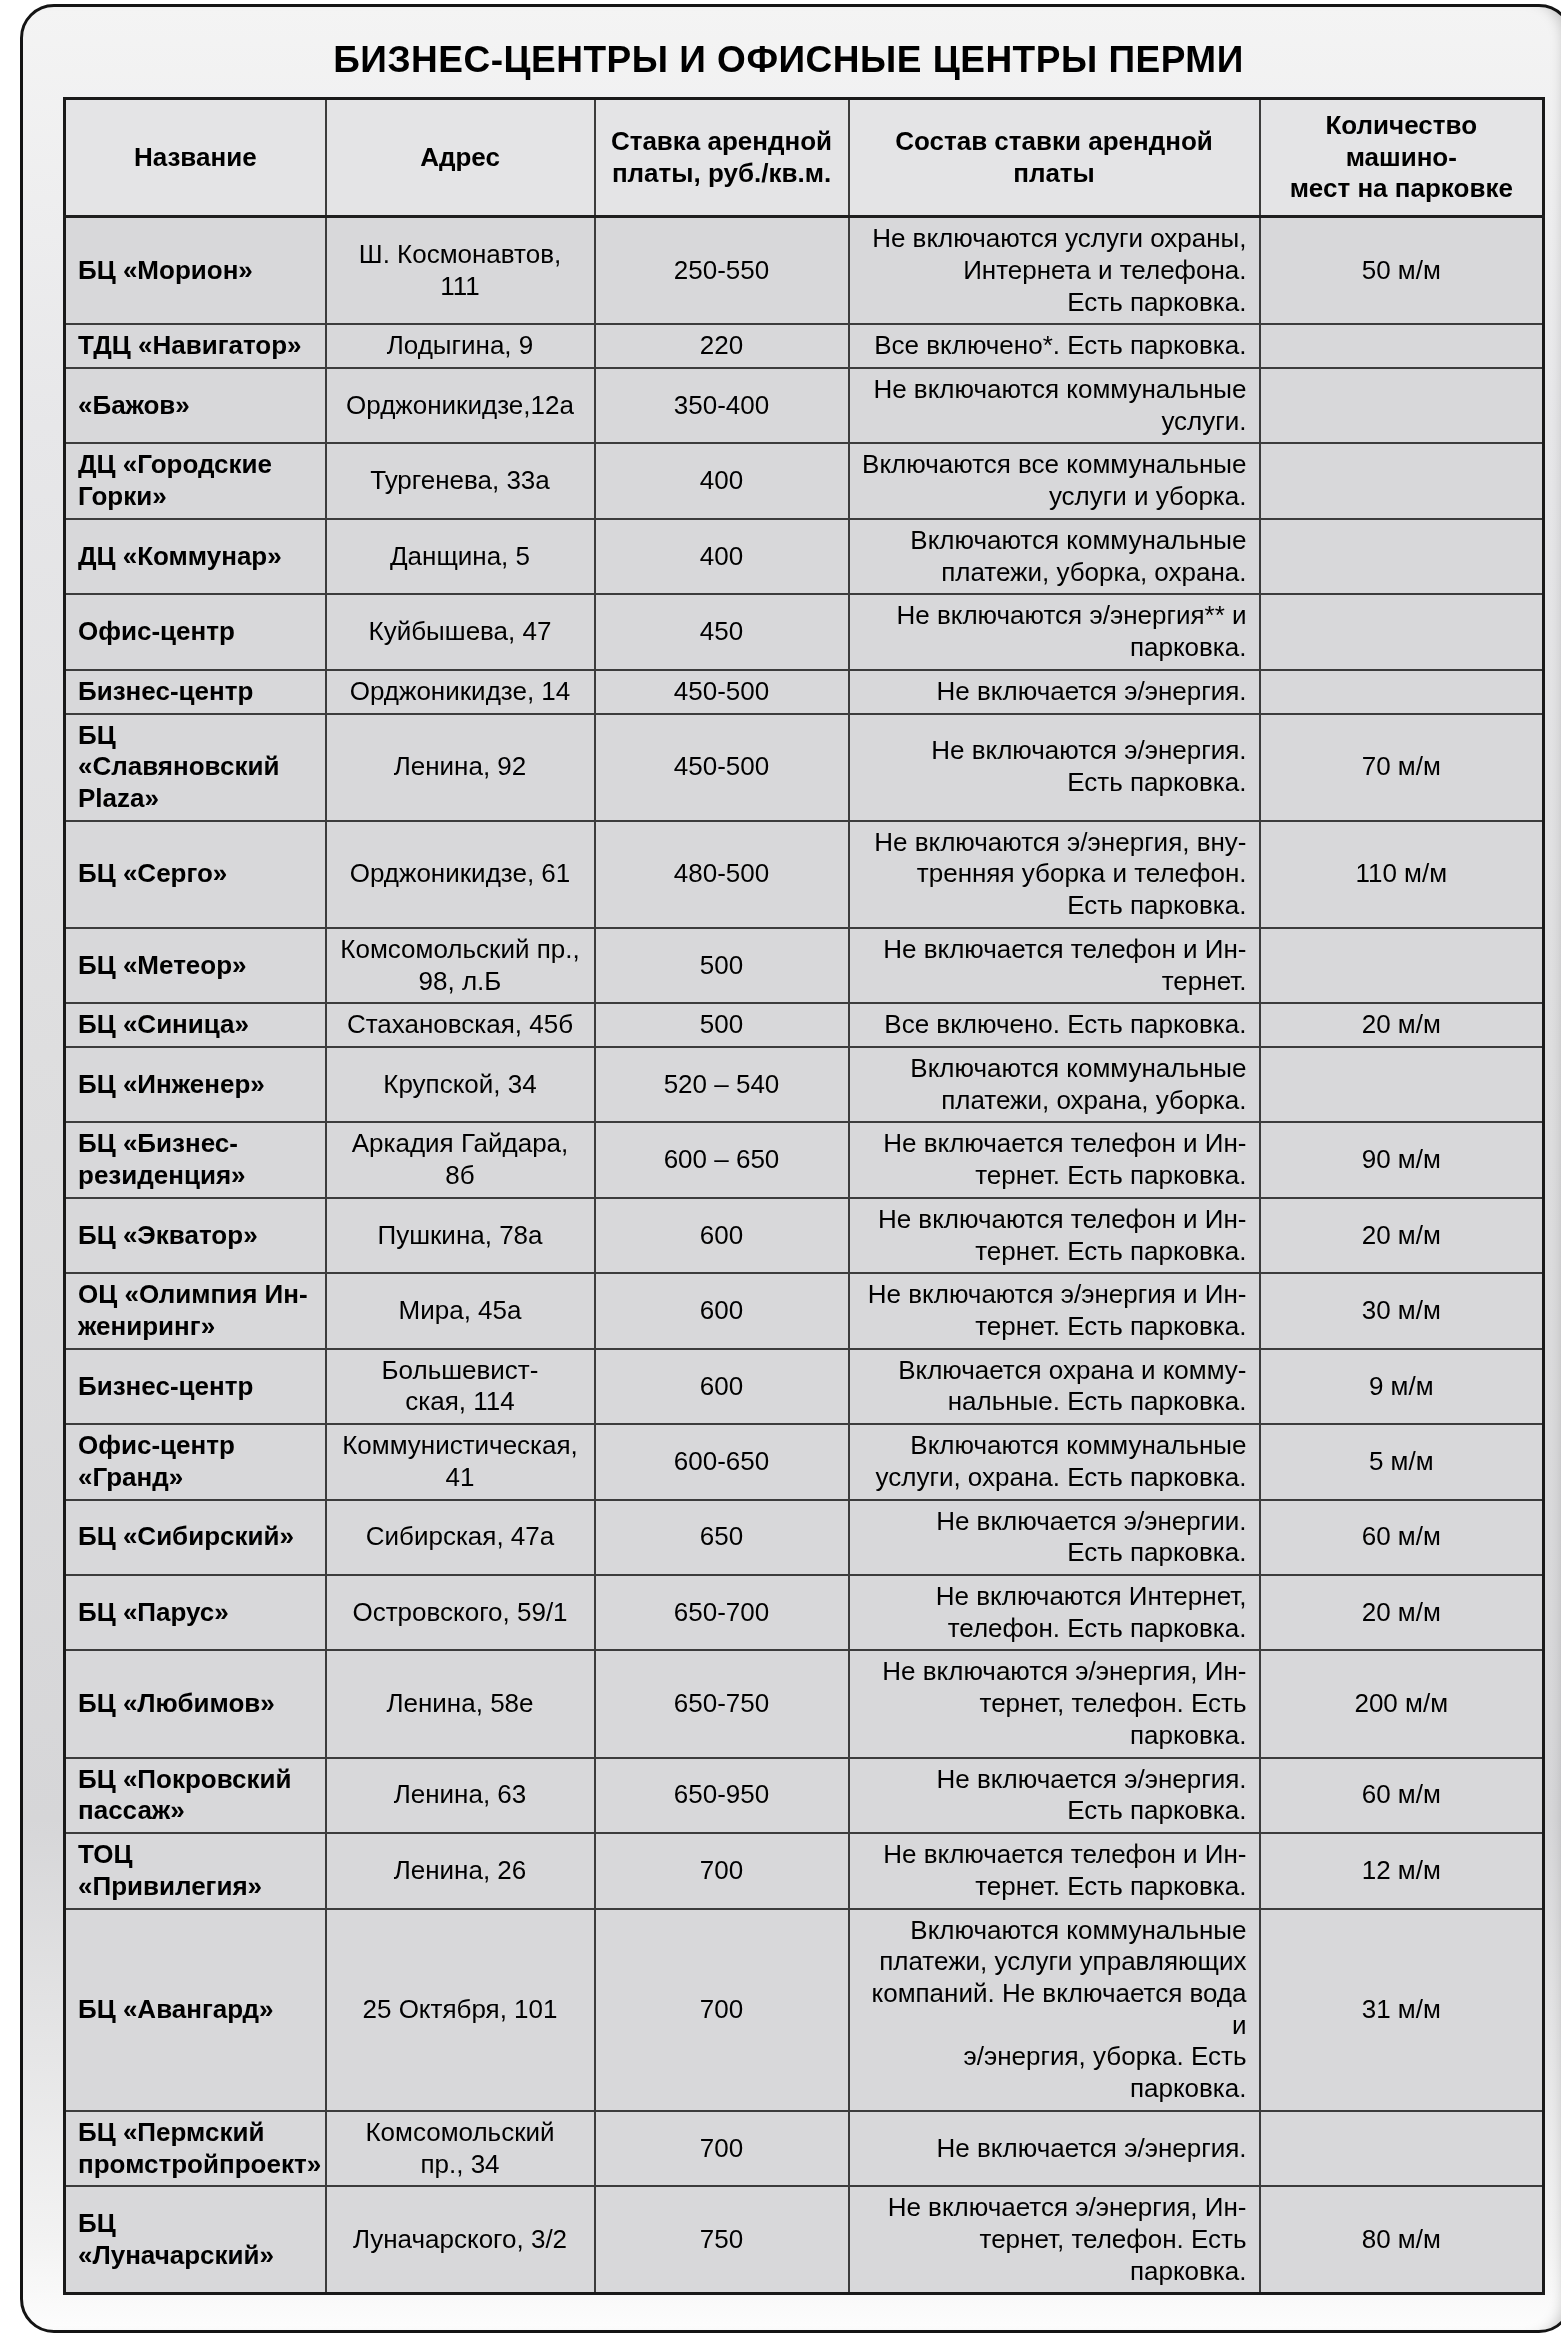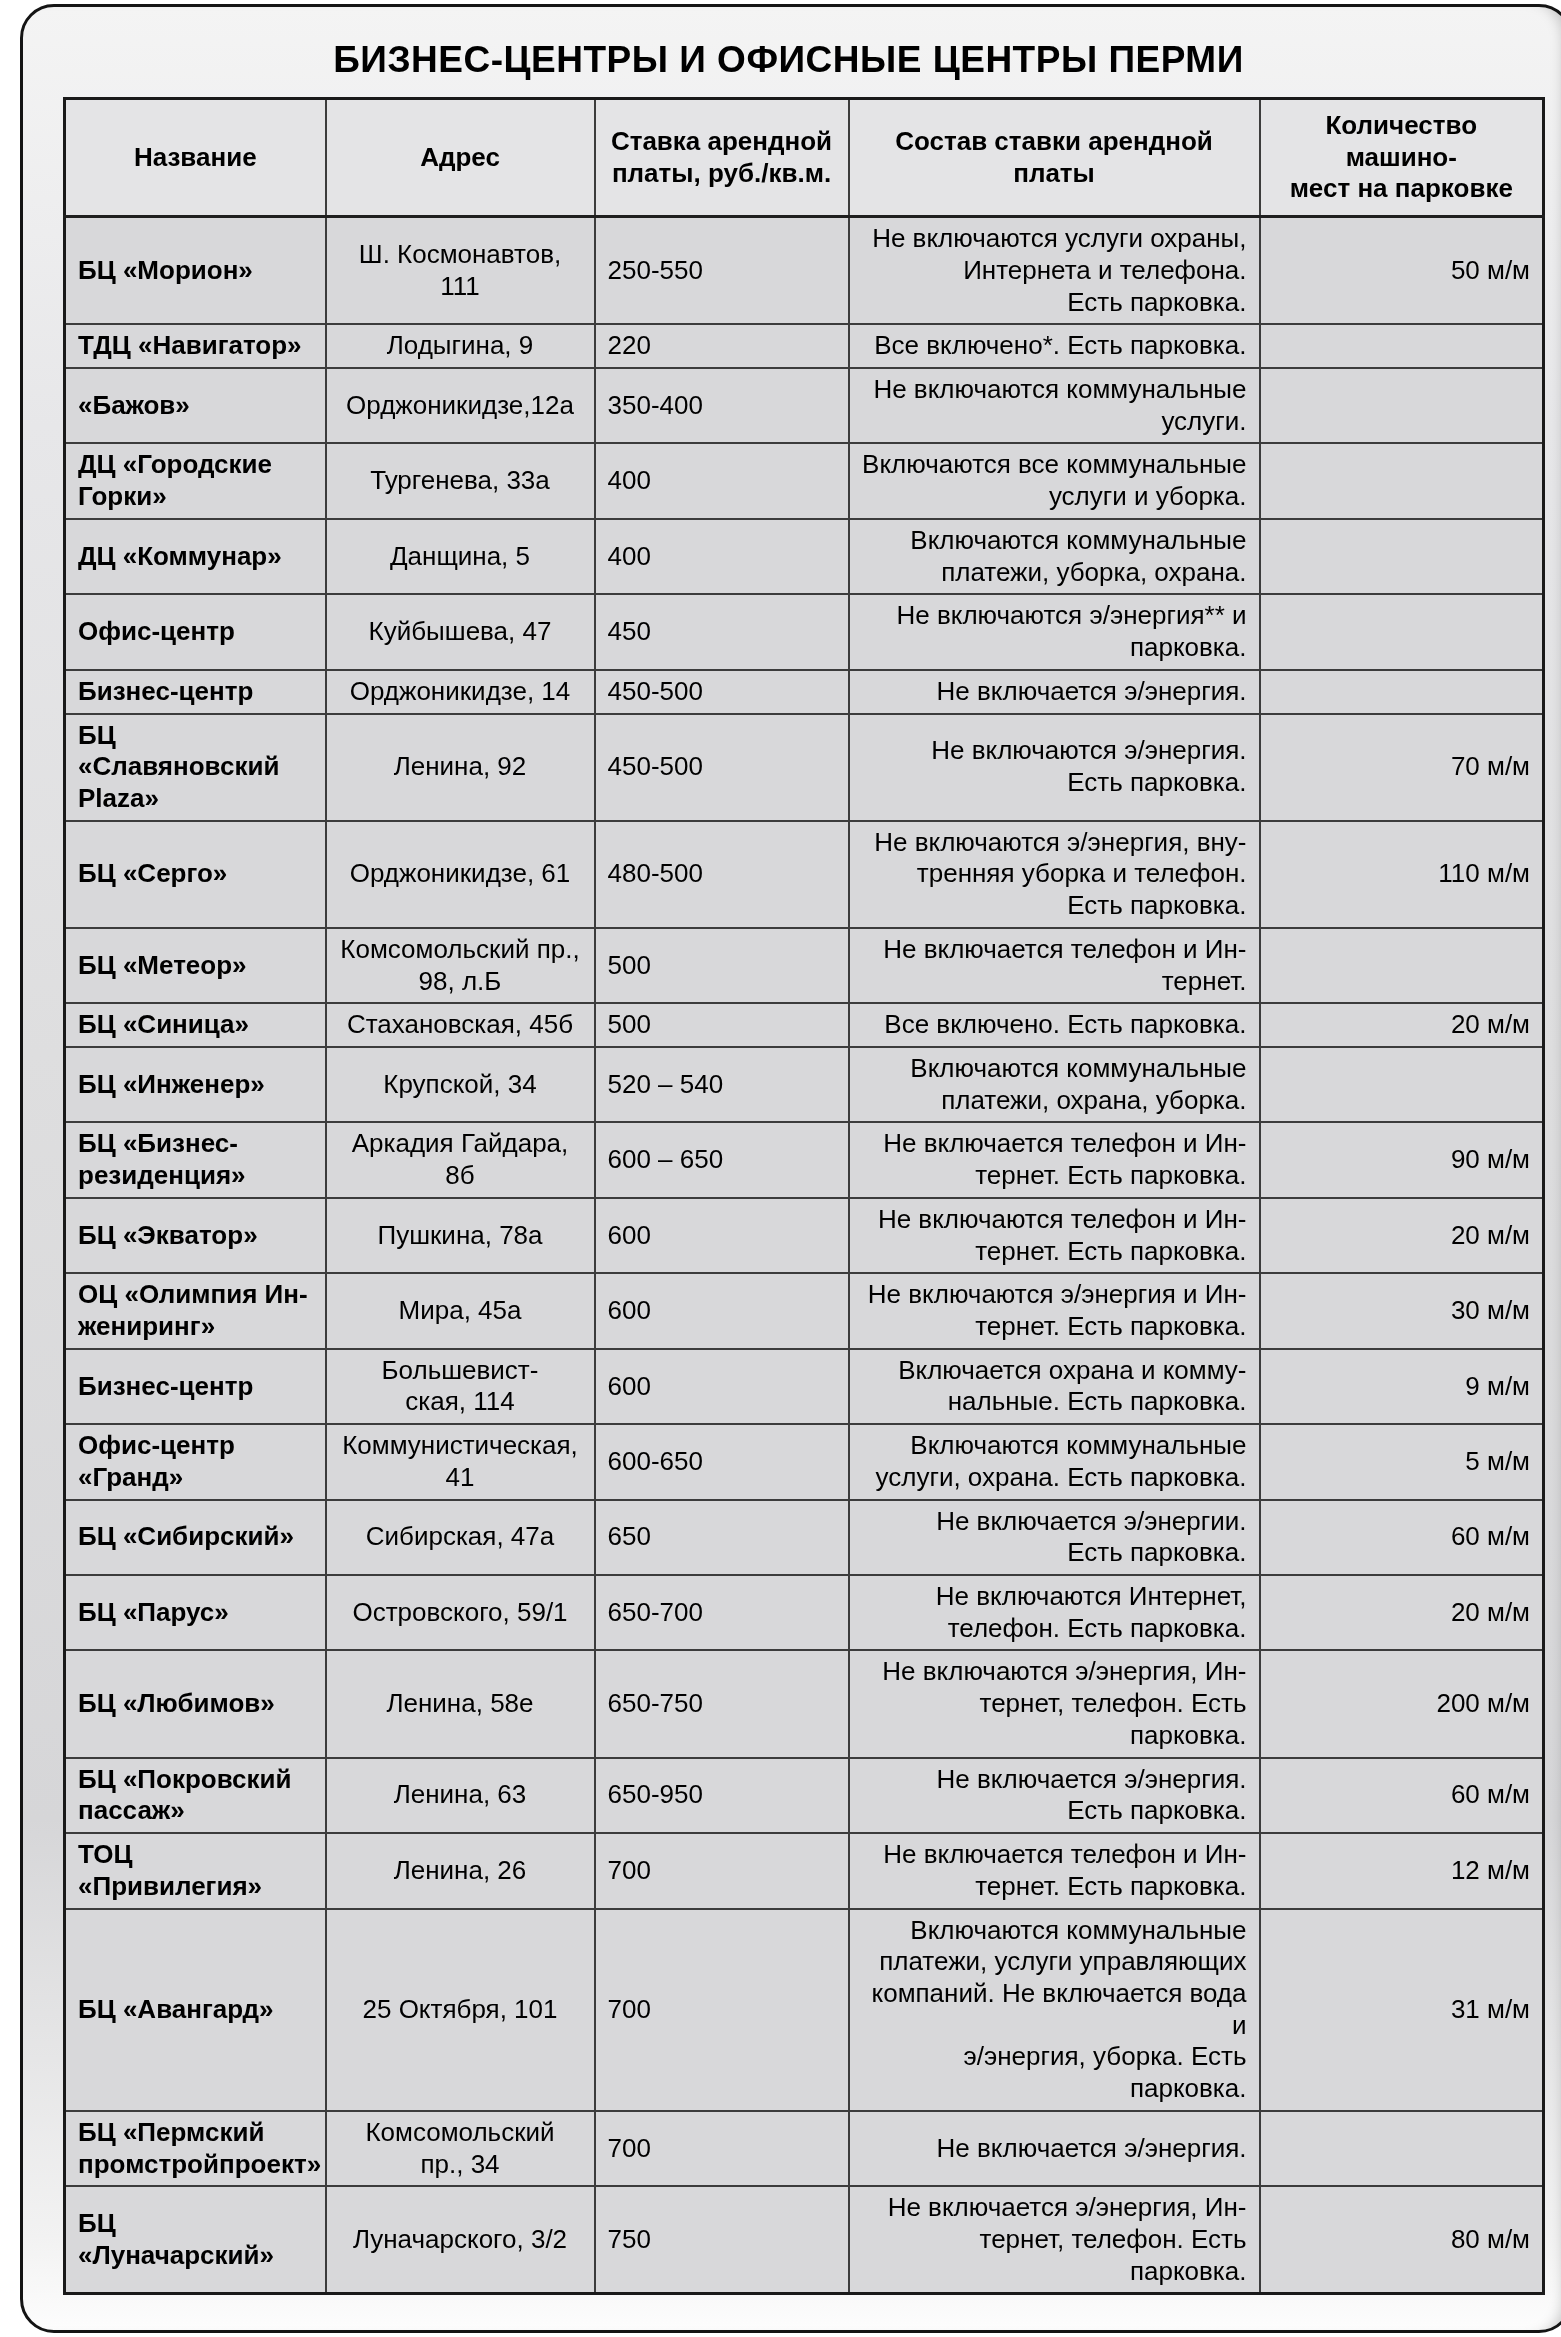--- a/index.html
+++ b/index.html
@@ -54,23 +54,23 @@
     border-bottom: 3px solid #1f1f1f;
   }
   table.main-table tbody td {
     background: #d8d8da;
     font-size: 26px;
     line-height: 1.22;
     padding: 5px 12px;
   }
   td.cell-name { font-weight: bold; text-align: left; margin-left: 21px; }
   td.cell-addr { text-align: center; margin-left: 26px; }
-  td.cell-rate { text-align: left; }
+  td.cell-rate { text-align: center; }
   td.cell-comp { text-align: right; }
-  td.cell-park { text-align: right; }
+  td.cell-park { text-align: center; }
 </style>
 </head>
 <body>
 
 <div class="slide-frame">
 
   <div class="page-title">БИЗНЕС-ЦЕНТРЫ И ОФИСНЫЕ ЦЕНТРЫ ПЕРМИ</div>
 
   <table class="main-table">
     <colgroup>

